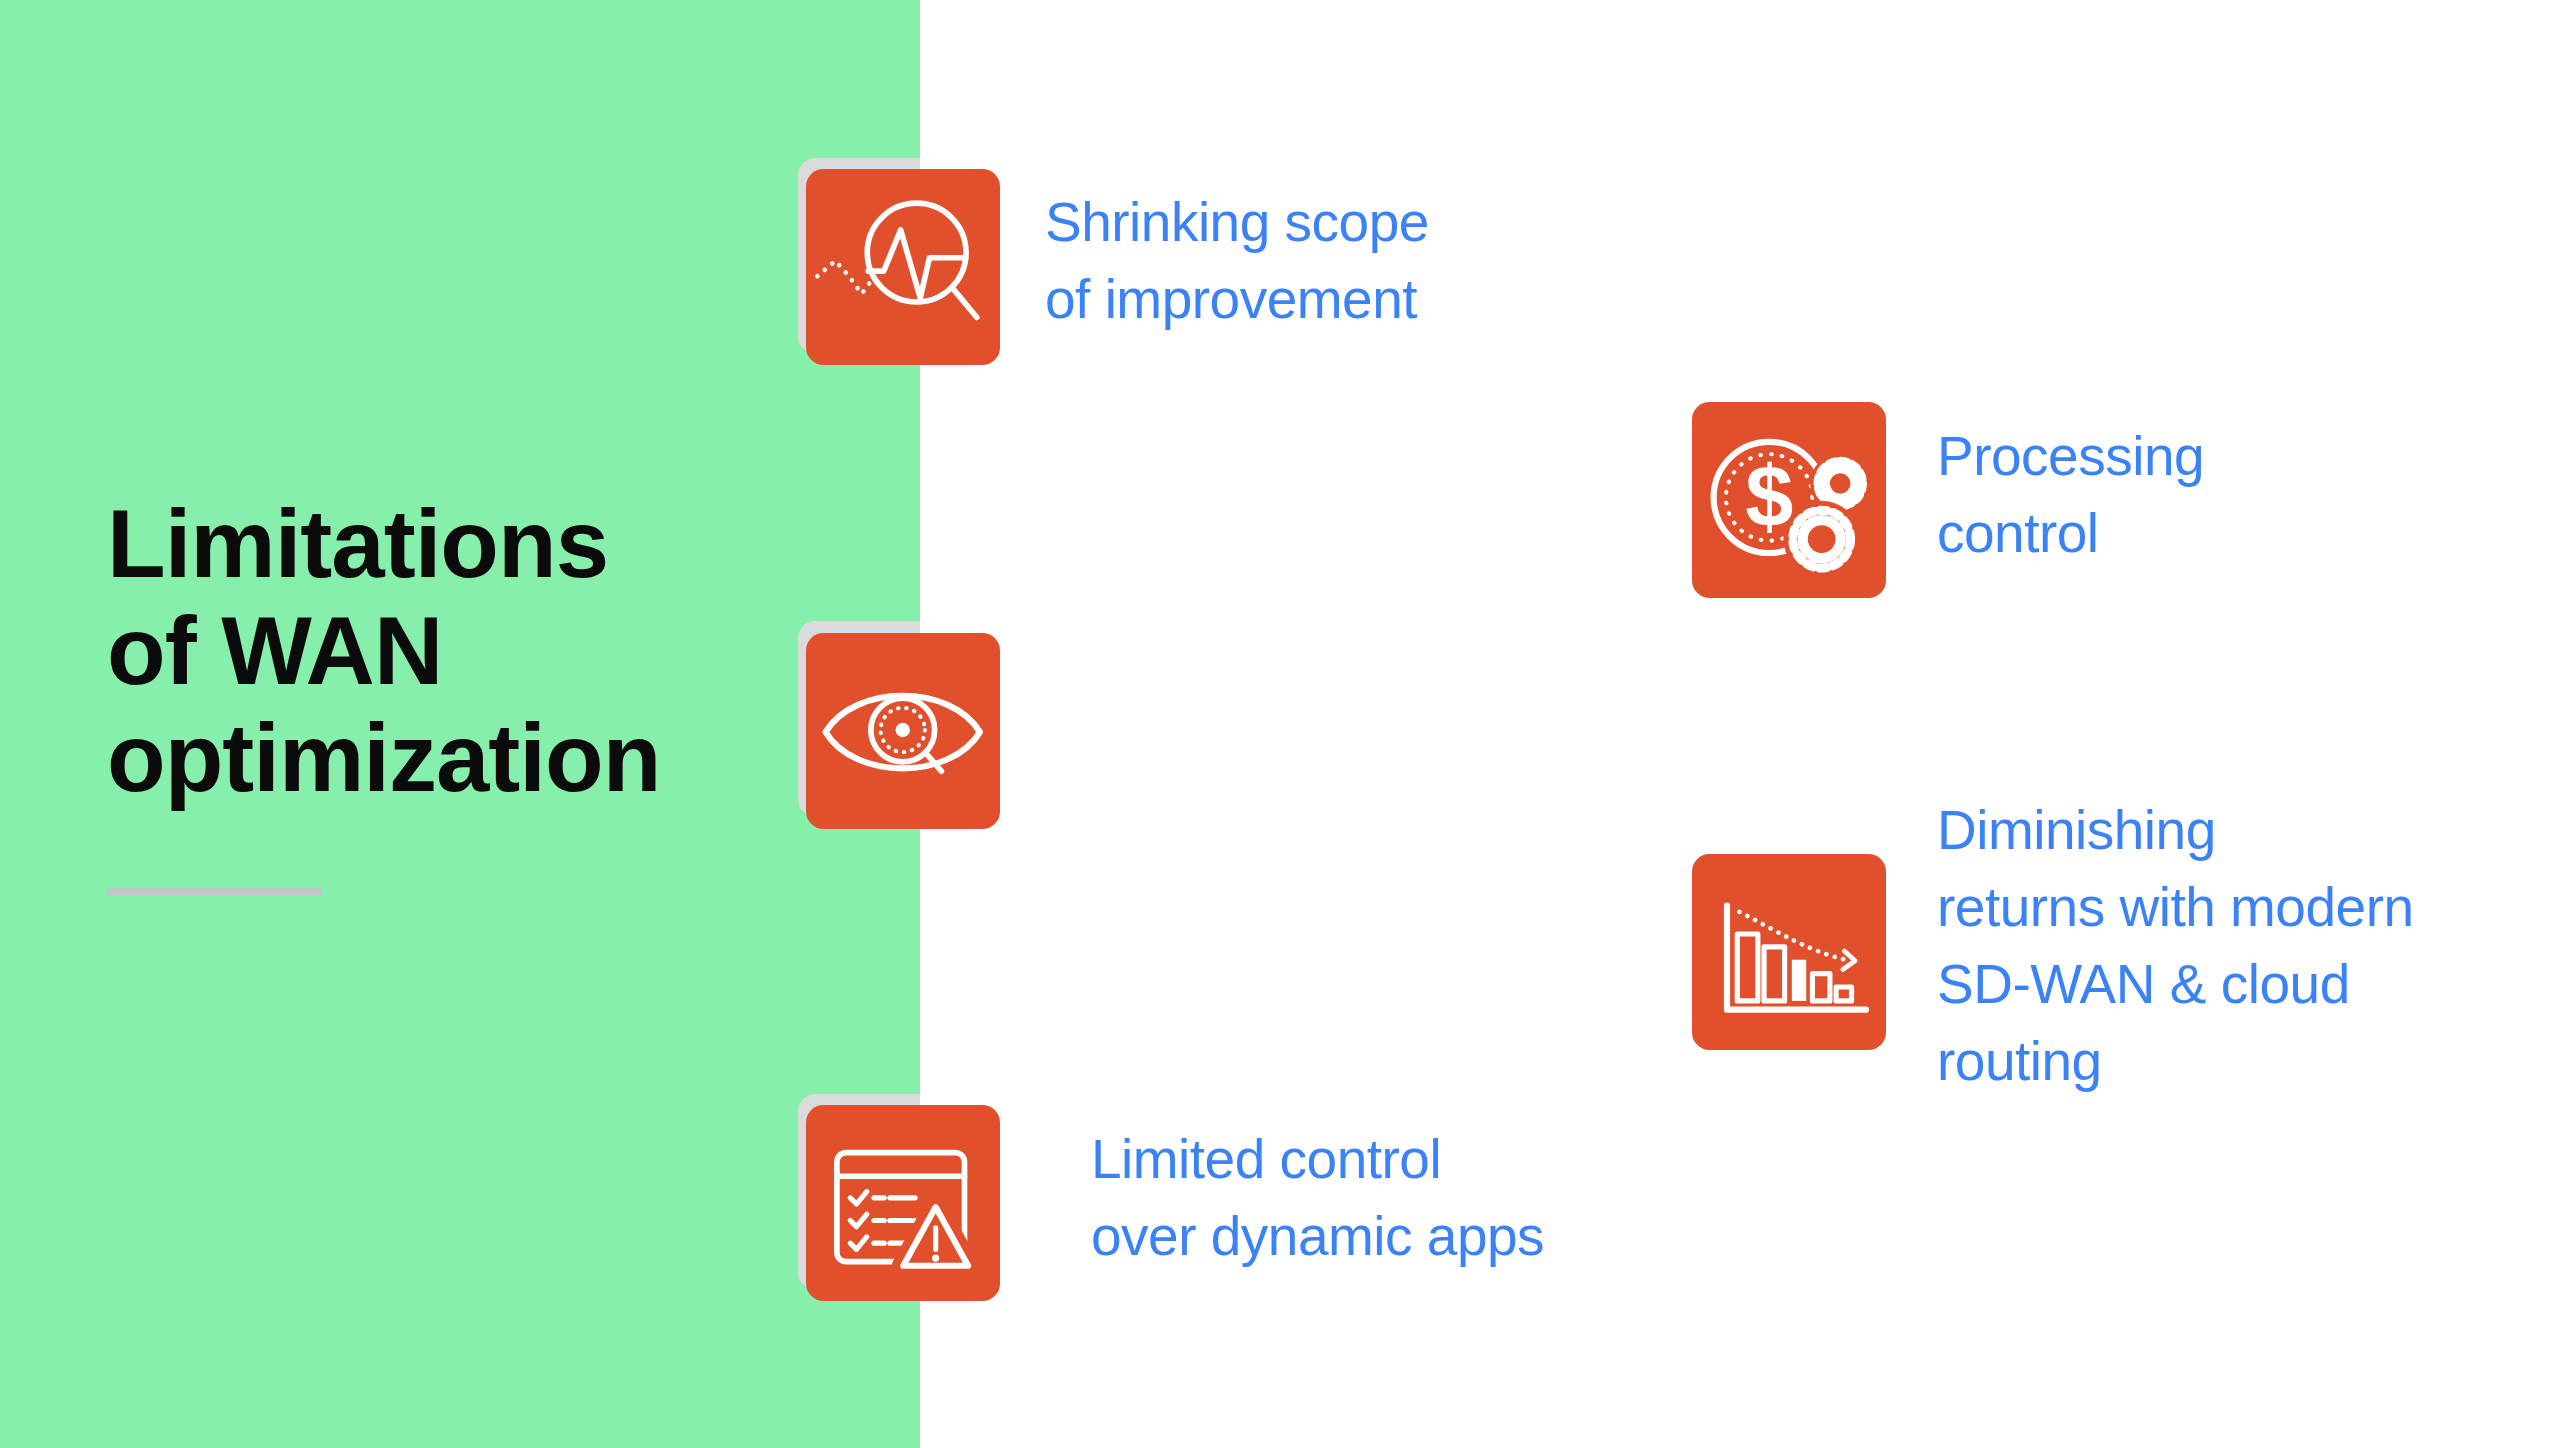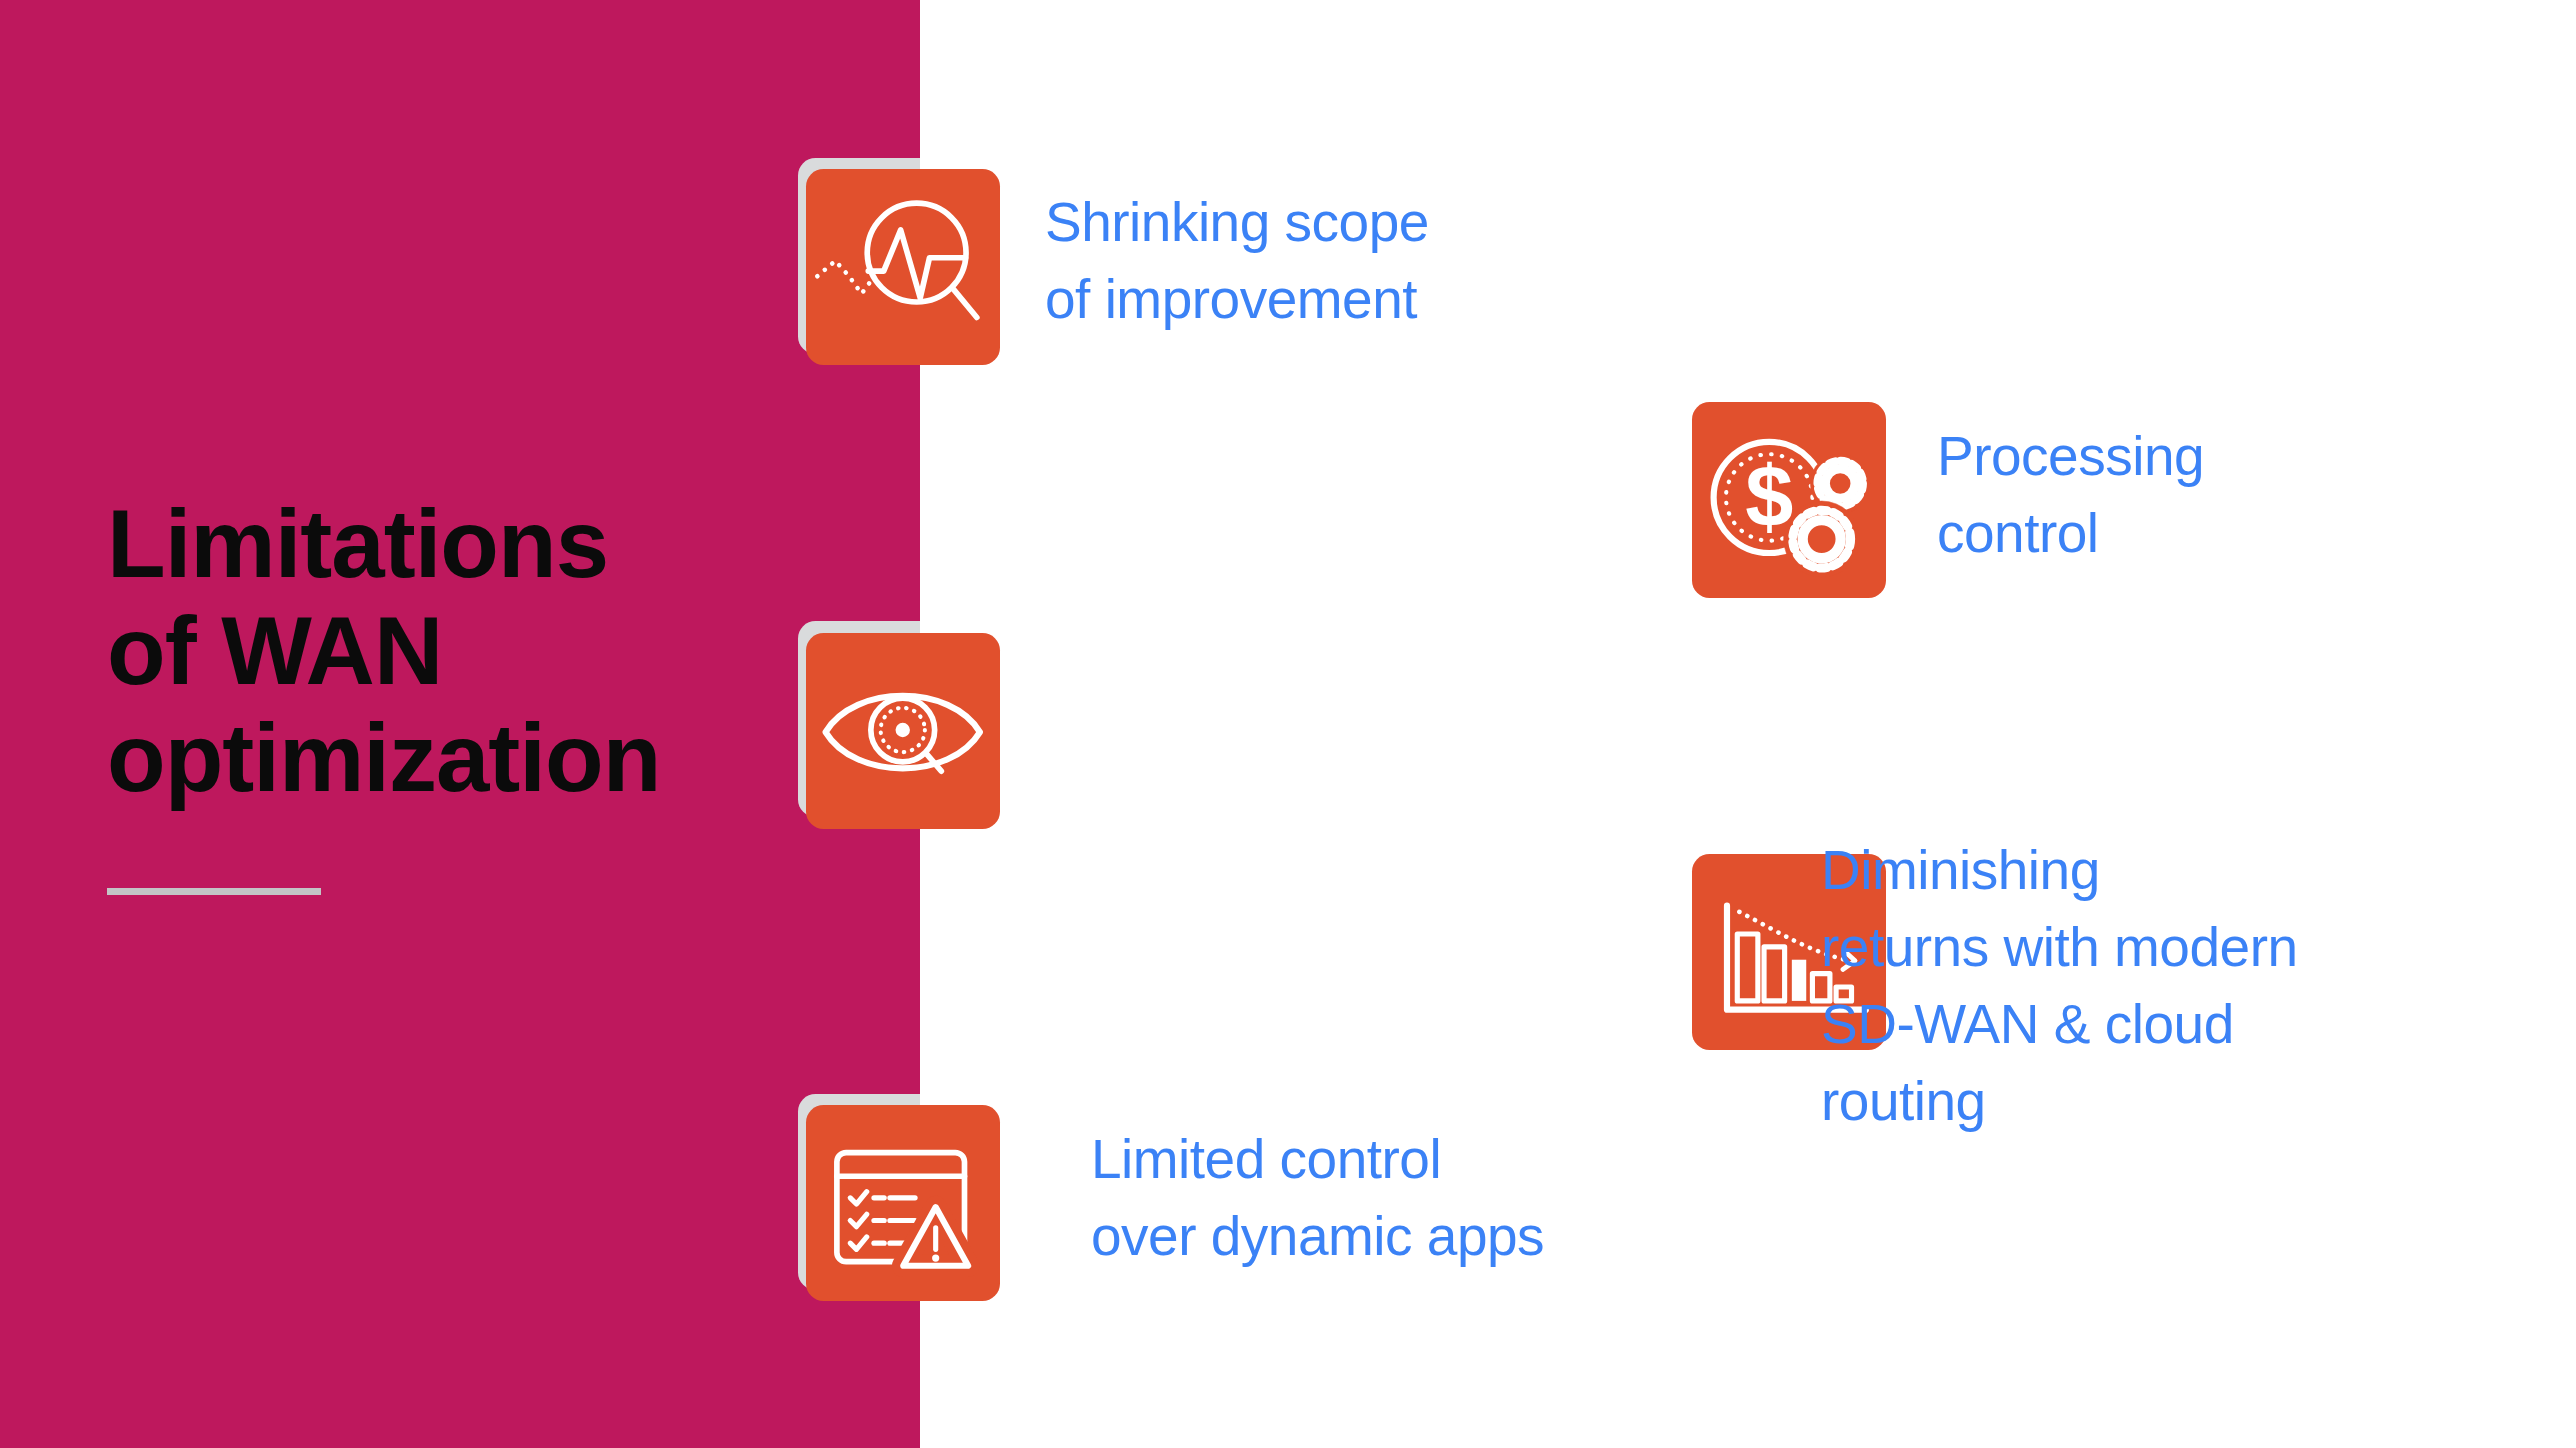--- a/index.html
+++ b/index.html
@@ -8,21 +8,21 @@
     background:#ffffff;
     font-family:"Liberation Sans", sans-serif;
     overflow:hidden;
     position:relative;
   }
   .canvas{position:absolute;inset:0;}
 
   
   .panel{
     position:absolute;left:0;top:0;width:920px;height:1449px;
-    background:#be185d;overflow:hidden;
+    background:#86efac;overflow:hidden;
   }
   .title{
     position:absolute;left:107px;top:490px;margin:0;
     font-size:96px;line-height:107px;font-weight:700;
     letter-spacing:-1px;color:#0b0b0b;white-space:pre-line;
   }
   .divider{
     position:absolute;left:107px;top:888px;width:214px;height:7.2px;
     background:#c3c5c6;
   }
@@ -50,21 +50,21 @@
 
   
   .label{
     position:absolute;
     font-size:55px;line-height:77px;font-weight:400;
     letter-spacing:-0.5px;color:#3b82f6;white-space:pre-line;
   }
   .label-1{left:1045px;top:184px;}
   .label-2{left:1937px;top:418px;}
   .label-3{left:1045px;top:648px;}
-  .label-4{left:1821px;top:792px;margin-top:40px;}
+  .label-4{left:1937px;top:792px;}
   .label-5{left:1091px;top:1121px;}
 
   .st{fill:none;stroke:#ffffff;stroke-linecap:round;stroke-linejoin:round;}
   .dot{fill:none;stroke:#ffffff;stroke-linecap:round;}
   .halo{fill:#e1502d;stroke:#e1502d;}
 </style>
 </head>
 <body>
 
 <div class="canvas">

